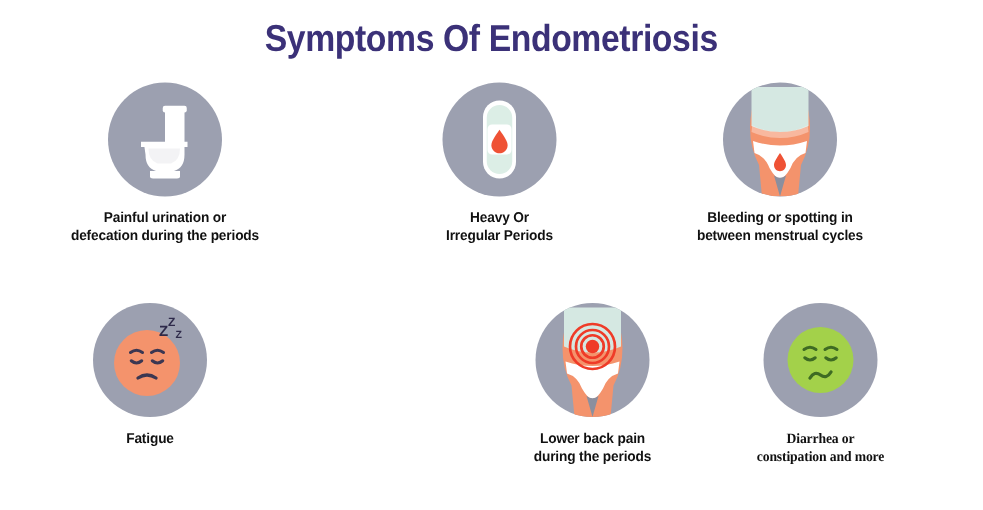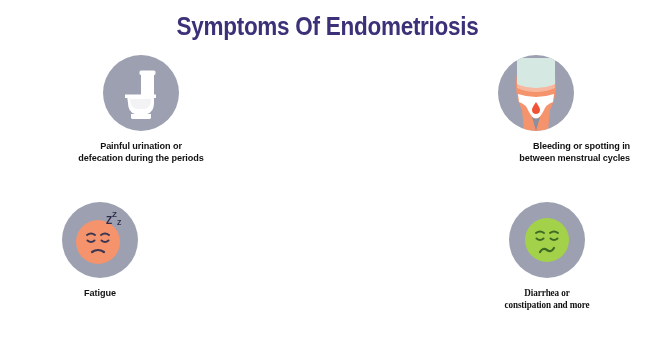--- a/index.html
+++ b/index.html
@@ -43,25 +43,25 @@
     font-size:9.5px;
     font-weight:bold;
     color:#111111;
     line-height:12px;
     letter-spacing:-0.1px;
     white-space:pre-line;
     transform:scaleX(0.96);
   }
 
   
-  #item-urination{left:41px;top:55px;width:200px;}
+  #item-urination{left:10px;top:55px;width:200px;}
   #item-urination .circle{width:76px;height:76px;}
   #item-periods{left:253px;top:55px;width:160px;}
   #item-periods .circle{width:76px;height:76px;}
-  #item-bleeding{left:438px;top:55px;width:196px;text-align:right;}
+  #item-bleeding{left:422px;top:55px;width:196px;}
   #item-bleeding .circle{width:76px;height:76px;}
 
   
   #item-fatigue{left:30px;top:202px;width:140px;}
   #item-fatigue .circle{width:76px;height:76px;}
   #item-infertility{left:175px;top:204px;width:130px;}
   #item-infertility .circle{width:72px;height:72px;}
   #item-backpain{left:325px;top:202px;width:140px;}
   #item-backpain .circle{width:76px;height:76px;}
   #item-diarrhea{left:472px;top:202px;width:150px;font-family:Liberation Serif, serif;}
@@ -97,20 +97,32 @@
         <path d="M24 41 H51 V48 Q51 57 44 59 L43 62 H33 L32 59 Q25 57 25 48 Z" fill="#ffffff"></path>
         <path d="M22 39.5 H53 V43 H22 Z" fill="#ffffff"></path>
         <path d="M28 59 H48 V62.5 Q48 64 46 64 H30 Q28 64 28 62.5 Z" fill="#ffffff"></path>
         <path d="M27 44 Q27 52 33 54 H42 Q48 52 48 44 Z" fill="#eaeaec" opacity="0.55"></path>
       </svg>
     </div>
     <div class="caption">Painful urination or
 defecation during the periods</div>
   </div>
 
+  <div class="item" id="item-periods">
+    <div class="circle">
+      <svg class="pad" viewBox="0 0 76 76">
+        <rect x="27" y="12" width="22" height="52" rx="11" fill="#ffffff"></rect>
+        <rect x="29.5" y="15" width="17" height="46" rx="8.5" fill="#dceee6"></rect>
+        <rect x="30" y="28" width="16" height="20" rx="3" fill="#ffffff"></rect>
+        <path d="M38 31.5 C34.5 36.5 32.6 39.3 32.6 41.8 C32.6 44.9 35.1 47.2 38 47.2 C40.9 47.2 43.4 44.9 43.4 41.8 C43.4 39.3 41.5 36.5 38 31.5 Z" fill="#ef5235"></path>
+      </svg>
+    </div>
+    <div class="caption">Heavy Or
+Irregular Periods</div>
+  </div>
 
   <div class="item" id="item-bleeding">
     <div class="circle">
       <svg class="torso" viewBox="0 0 76 76">
         <path d="M18 30 Q18 20 22 8 H54 Q58 20 58 30 Q58 44 52 55 L50 76 H26 L24 55 Q18 44 18 30 Z" fill="#f4936c"></path>
         <path d="M19 3 H57 V29 Q48 33 38 33 Q28 33 19 29 Z" fill="#d5e8e2"></path>
         <path d="M19.5 28.5 Q28 33 38 33 Q48 33 56.5 28.5 L57 33 Q48 37 38 37 Q28 37 19 33 Z" fill="#ffffff" opacity="0.35"></path>
         <path d="M20 39 Q38 45 56 39 L55 47 Q48 49 45 57 Q41 64 38 64 Q35 64 31 57 Q28 49 21 47 Z" fill="#ffffff"></path>
         <path d="M34 62 L38 76 L42 62 Q38 65 34 62 Z" fill="#8b8f9e"></path>
         <path d="M38 47 C35.4 51 34 53.1 34 55 C34 57.4 35.8 59.1 38 59.1 C40.2 59.1 42 57.4 42 55 C42 53.1 40.6 51 38 47 Z" fill="#ef5235"></path>
@@ -131,20 +143,36 @@
         <path d="M30 50 Q36 46 42 50" stroke="#3b3752" stroke-width="2.2" fill="none" stroke-linecap="round"></path>
         <text x="44" y="22" font-family="Liberation Sans, sans-serif" font-size="10" font-weight="bold" fill="#2e2a4a">Z</text>
         <text x="50" y="15" font-family="Liberation Sans, sans-serif" font-size="8" font-weight="bold" fill="#2e2a4a">Z</text>
         <text x="55" y="23" font-family="Liberation Sans, sans-serif" font-size="7" font-weight="bold" fill="#2e2a4a">Z</text>
       </svg>
     </div>
     <div class="caption">Fatigue</div>
   </div>
 
 
+  <div class="item" id="item-backpain">
+    <div class="circle">
+      <svg class="torso" viewBox="0 0 76 76">
+        <path d="M18 30 Q18 20 22 8 H54 Q58 20 58 30 Q58 44 52 55 L50 76 H26 L24 55 Q18 44 18 30 Z" fill="#f4936c"></path>
+        <path d="M19 3 H57 V29 Q48 33 38 33 Q28 33 19 29 Z" fill="#d5e8e2"></path>
+        <path d="M20 39 Q38 45 56 39 L55 47 Q48 49 45 57 Q41 64 38 64 Q35 64 31 57 Q28 49 21 47 Z" fill="#ffffff"></path>
+        <path d="M34 62 L38 76 L42 62 Q38 65 34 62 Z" fill="#8b8f9e"></path>
+        <circle cx="38" cy="29" r="15" fill="none" stroke="#ef3b28" stroke-width="1.8"></circle>
+        <circle cx="38" cy="29" r="11" fill="none" stroke="#ef3b28" stroke-width="1.8"></circle>
+        <circle cx="38" cy="29" r="7.5" fill="none" stroke="#ef3b28" stroke-width="1.8"></circle>
+        <circle cx="38" cy="29" r="4.5" fill="#ef3b28"></circle>
+      </svg>
+    </div>
+    <div class="caption">Lower back pain
+during the periods</div>
+  </div>
 
   <div class="item" id="item-diarrhea">
     <div class="circle">
       <svg class="face" viewBox="0 0 76 76">
         <circle cx="38" cy="38" r="22" fill="#a3d14a"></circle>
         <path d="M27 31 Q31 28 35 31" stroke="#3e6b23" stroke-width="2" fill="none" stroke-linecap="round"></path>
         <path d="M41 31 Q45 28 49 31" stroke="#3e6b23" stroke-width="2" fill="none" stroke-linecap="round"></path>
         <path d="M27.5 36.5 Q31 39.5 34.5 36.5" stroke="#3e6b23" stroke-width="2" fill="none" stroke-linecap="round"></path>
         <path d="M41.5 36.5 Q45 39.5 48.5 36.5" stroke="#3e6b23" stroke-width="2" fill="none" stroke-linecap="round"></path>
         <path d="M31 50 Q34 45 38 48 Q42 51 45 46" stroke="#3e6b23" stroke-width="2.2" fill="none" stroke-linecap="round"></path>

